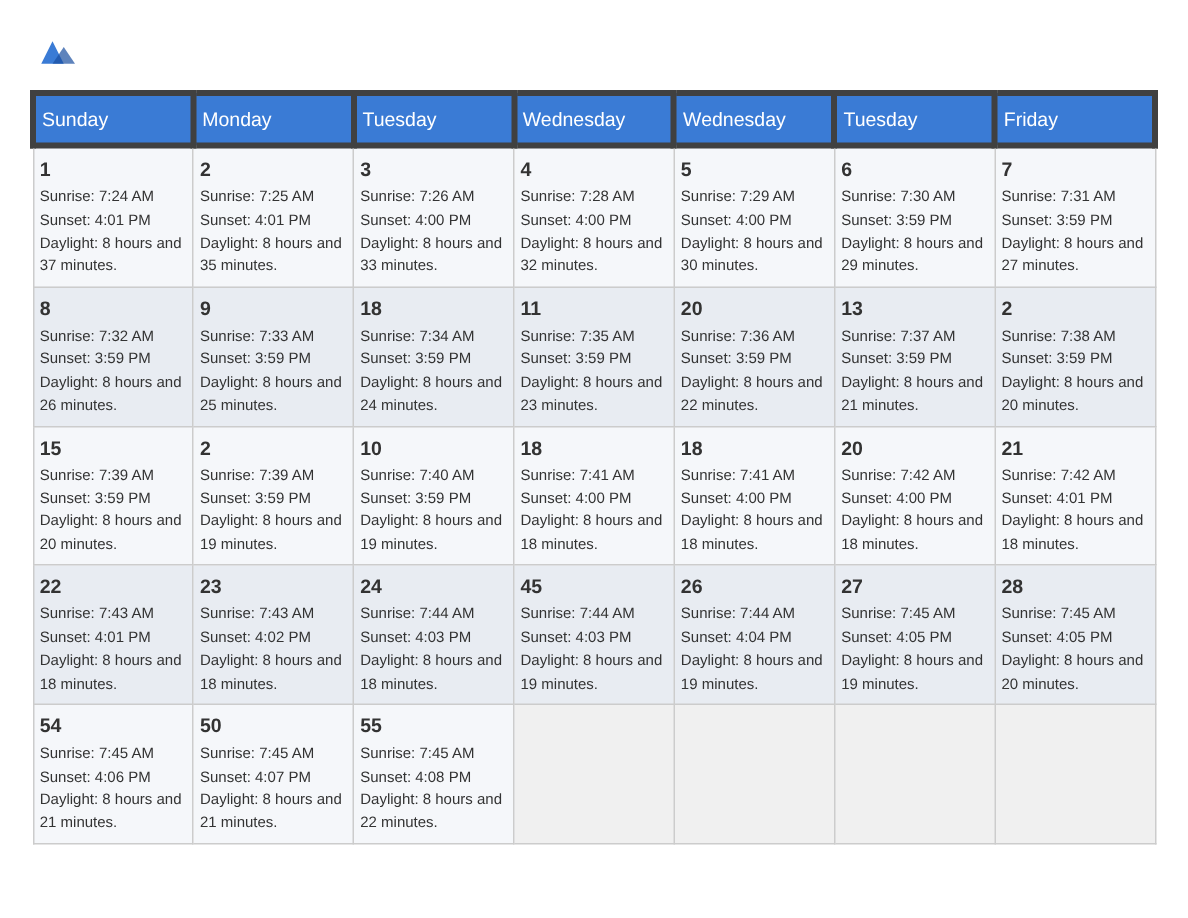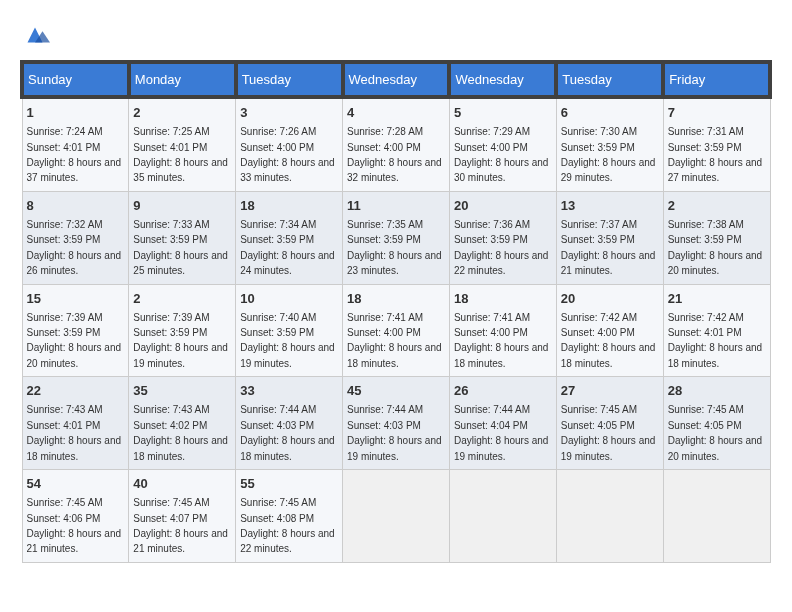--- a/index.html
+++ b/index.html
@@ -211,25 +211,25 @@
         <span class="day-num">21</span>
         <span class="day-info">Sunrise: 7:42 AM<br>Sunset: 4:01 PM<br>Daylight: 8 hours and 18 minutes.</span>
       </td>
       </tr>
       <tr>
         <td>
         <span class="day-num">22</span>
         <span class="day-info">Sunrise: 7:43 AM<br>Sunset: 4:01 PM<br>Daylight: 8 hours and 18 minutes.</span>
       </td>
         <td>
-        <span class="day-num">35</span>
+        <span class="day-num">23</span>
         <span class="day-info">Sunrise: 7:43 AM<br>Sunset: 4:02 PM<br>Daylight: 8 hours and 18 minutes.</span>
       </td>
         <td>
-        <span class="day-num">33</span>
+        <span class="day-num">24</span>
         <span class="day-info">Sunrise: 7:44 AM<br>Sunset: 4:03 PM<br>Daylight: 8 hours and 18 minutes.</span>
       </td>
         <td>
         <span class="day-num">45</span>
         <span class="day-info">Sunrise: 7:44 AM<br>Sunset: 4:03 PM<br>Daylight: 8 hours and 19 minutes.</span>
       </td>
         <td>
         <span class="day-num">26</span>
         <span class="day-info">Sunrise: 7:44 AM<br>Sunset: 4:04 PM<br>Daylight: 8 hours and 19 minutes.</span>
       </td>
@@ -241,21 +241,21 @@
         <span class="day-num">28</span>
         <span class="day-info">Sunrise: 7:45 AM<br>Sunset: 4:05 PM<br>Daylight: 8 hours and 20 minutes.</span>
       </td>
       </tr>
       <tr>
         <td>
         <span class="day-num">54</span>
         <span class="day-info">Sunrise: 7:45 AM<br>Sunset: 4:06 PM<br>Daylight: 8 hours and 21 minutes.</span>
       </td>
         <td>
-        <span class="day-num">40</span>
+        <span class="day-num">50</span>
         <span class="day-info">Sunrise: 7:45 AM<br>Sunset: 4:07 PM<br>Daylight: 8 hours and 21 minutes.</span>
       </td>
         <td>
         <span class="day-num">55</span>
         <span class="day-info">Sunrise: 7:45 AM<br>Sunset: 4:08 PM<br>Daylight: 8 hours and 22 minutes.</span>
       </td>
         <td class="empty-cell"></td>
         <td class="empty-cell"></td>
         <td class="empty-cell"></td>
         <td class="empty-cell"></td>

